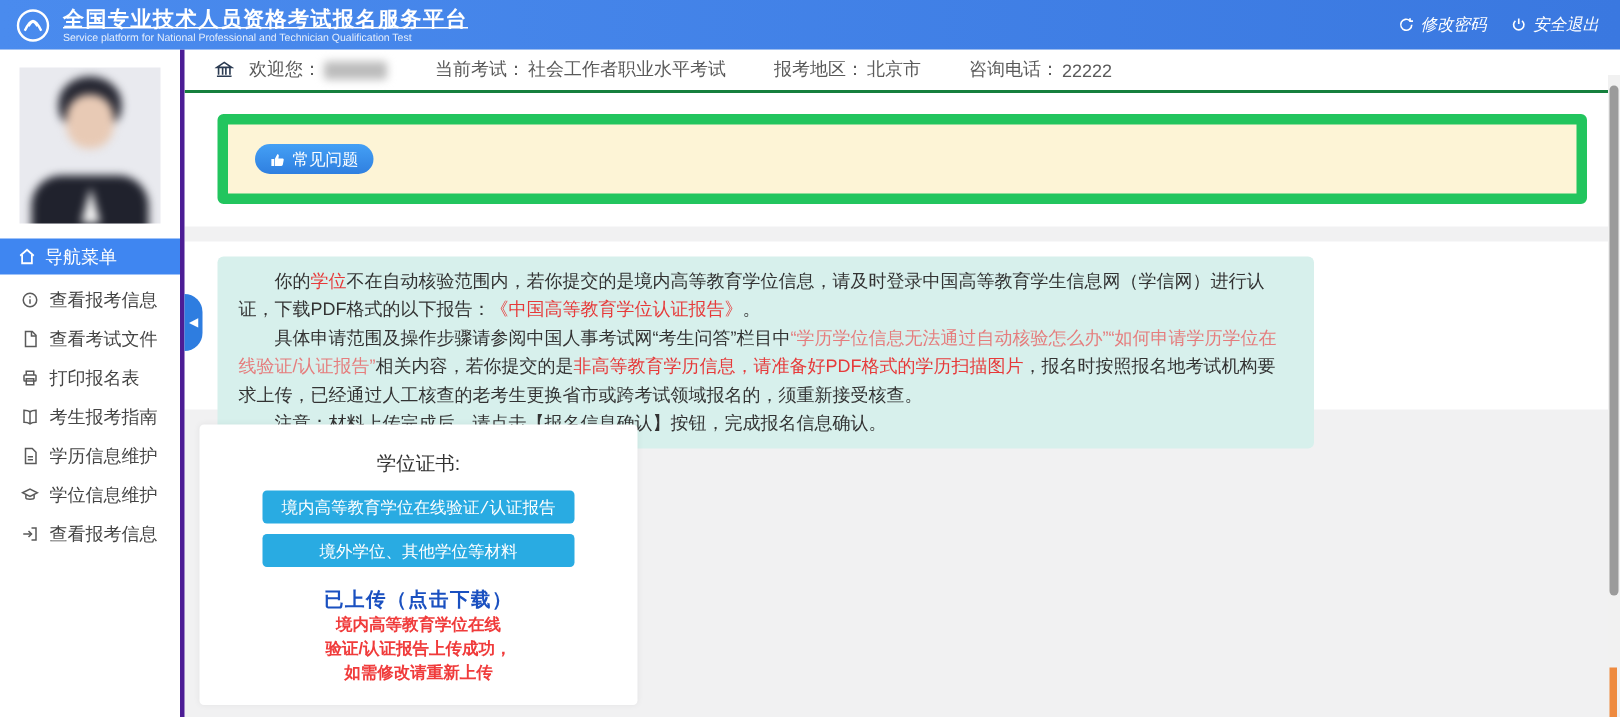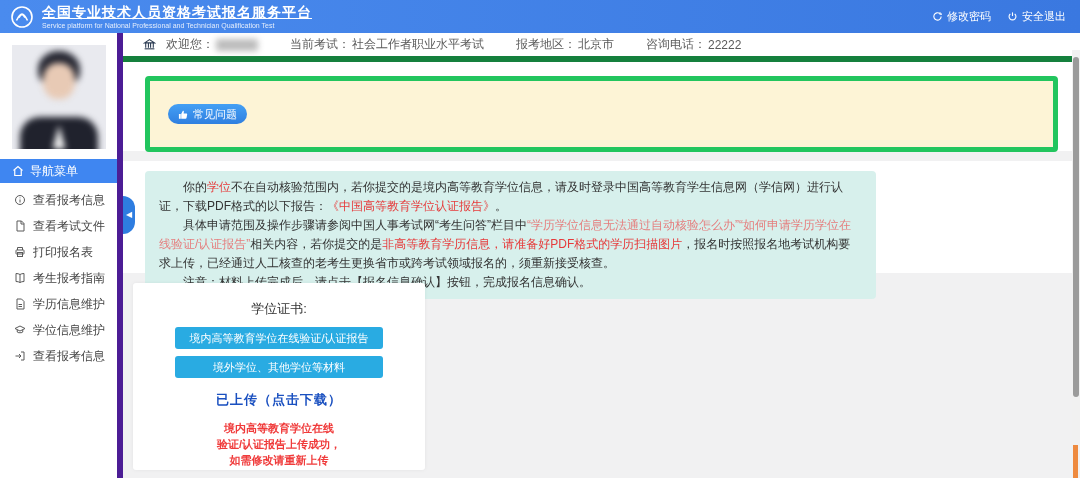--- a/index.html
+++ b/index.html
@@ -9,26 +9,26 @@
 
   
   .top-header { position:absolute; left:0; top:0; width:1080px; height:33px;
     background:linear-gradient(90deg,#4a8bee,#3a78e0); display:flex; align-items:center; z-index:6; }
   .logo { width:24px; height:24px; margin-left:10px; color:#fff; flex:0 0 auto; }
   .logo svg { width:24px; height:24px; }
   .titles { margin-left:8px; line-height:1; }
   .app-title { color:#fff; font-size:14px; font-weight:bold; letter-spacing:1px;text-decoration:underline; }
   .app-subtitle { color:rgba(255,255,255,.85); font-size:7px; margin-top:3px; transform-origin:left; }
   .header-right { margin-left:auto; margin-right:14px; display:flex; gap:16px; align-items:center; }
-  .hlink { color:#fff; font-size:11px; display:flex; align-items:center; gap:4px; cursor:pointer; }
+  .hlink { color:#fff; font-size:11px; display:flex; align-items:center; gap:4px; cursor:pointer;font-style:italic; }
   .hlink svg { width:11px; height:11px; }
 
   
   .sidebar { position:absolute; left:0; top:33px; width:123px; height:445px; background:#fff; z-index:2;
-             border-right:6px solid #4c1d95; }
+             border-right:3px solid #4c1d95; }
   .photo { width:94px; height:104px; margin:12px auto 0; background:#e9eaef; position:relative; overflow:hidden; }
   .photo-inner { position:absolute; inset:0; filter:blur(3px); }
   .p-hair { position:absolute; top:6px; left:26px; width:42px; height:36px; background:#262732; border-radius:50% 50% 42% 42%; }
   .p-face { position:absolute; top:18px; left:31px; width:32px; height:36px; background:#e8cab5; border-radius:46%; }
   .p-body { position:absolute; bottom:-8px; left:8px; width:78px; height:40px; background:#20222d; border-radius:20px 20px 0 0; }
   .p-shirt { position:absolute; bottom:0; left:41px; width:13px; height:24px; background:#f6f6f6;
              clip-path:polygon(50% 0,100% 100%,0 100%); }
   .nav-header { margin-top:10px; height:24px; background:#3f86f1; color:#fff; font-size:12px;
                 display:flex; align-items:center; gap:6px; padding-left:12px; }
   .nav-header svg { width:12px; height:12px; }
@@ -37,57 +37,57 @@
                color:#444; font-size:12px; cursor:pointer; }
   .micon { width:12px; height:12px; color:#5a5a5a; display:inline-flex; }
   .micon svg { width:12px; height:12px; }
   .collapse-handle { position:absolute; left:123px; top:196px; width:12px; height:38px;
     background:#2e7de0; border-radius:0 19px 19px 0; z-index:4; display:flex; align-items:center;
     justify-content:center; cursor:pointer; }
   .collapse-handle span { color:#fff; font-size:8px; line-height:1; }
 
   
   .user-bar { position:absolute; left:123px; top:33px; width:957px; height:29px; background:#fff;
-    border-bottom:6px solid #15803d; display:flex; align-items:center; padding-left:20px;
+    border-bottom:2px solid #15803d; display:flex; align-items:center; padding-left:20px;
     font-size:12px; color:#5a5a5a; gap:6px; }
   .user-bar .group { display:flex; align-items:center; gap:2px; margin-right:26px; white-space:nowrap; }
   .bank-icon { width:13px; height:13px; color:#2b3b52; margin-right:4px; }
   .bank-icon svg { width:13px; height:13px; }
   .blur-name { display:inline-block; width:42px; height:12px; background:#bcbcbc;
                border-radius:2px; filter:blur(3px); }
 
   
   .panel-a { position:absolute; left:123px; top:62px; width:957px; height:89px; background:#fff; }
-  .warning-banner { position:absolute; left:145px; top:76px; width:913px; height:76px;
-    background:#fdf4d6; border:5px solid #22c55e; border-radius:4px; display:flex;
+  .warning-banner { position:absolute; left:145px; top:76px; width:913px; height:60px;
+    background:#fdf4d6; border:7px solid #22c55e; border-radius:4px; display:flex;
     align-items:center; padding-left:18px; }
   .faq-btn { height:20px; border:none; border-radius:10px; background:linear-gradient(180deg,#44a0f5,#2f7fe0);
     color:#fff; font-size:11px; display:flex; align-items:center; gap:4px; padding:0 10px;
     cursor:pointer; flex:0 0 auto; font-family:inherit; }
   .faq-btn svg { width:11px; height:11px; }
   .warn-text { font-size:12px; color:#6f6450; margin-left:2px; }
 
   .panel-b { position:absolute; left:123px; top:161px; width:957px; height:112px; background:#fff; }
   .info-box { position:absolute; left:145px; top:171px; width:731px; min-height:82px;
     background:#d7f0ec; border-radius:4px; padding:7px 14px; font-size:12px; color:#333;
     line-height:19px; }
   .info-box p { text-indent:2em; }
   .red { color:#e63a3a; }
   .rlink { color:#e57d7d; cursor:pointer; }
 
   
   .upload-card { position:absolute; left:133px; top:283px; width:292px; height:187px;
     background:#fff; border-radius:3px; box-shadow:0 0 4px rgba(0,0,0,.06); text-align:center; }
   .card-title { margin-top:17px; font-size:13px; color:#333; }
   .cyan-btn { display:block; margin:9px auto 0; width:208px; height:22px; background:#29abe2;
-    color:#fff; border:none; border-radius:3px; font-size:11px; cursor:pointer; font-family:Liberation Sans, sans-serif; }
+    color:#fff; border:none; border-radius:3px; font-size:11px; cursor:pointer; font-family:Liberation Mono, monospace; }
   .cyan-btn.second { margin-top:7px; }
   .uploaded-link { display:block; margin-top:13px; color:#1a50c0; font-size:13px; font-weight:bold;
     text-decoration:none; cursor:pointer; letter-spacing:1px; }
-  .status-lines { margin-top:11px; color:#f03b3b; font-size:11px; font-weight:bold; line-height:16px; }
+  .status-lines { color:#f03b3b; font-size:11px; font-weight:bold; line-height:16px; }
 
   
   .scroll-track { position:absolute; right:0; top:50px; width:8px; bottom:0; background:#f1f1f1; z-index:7; }
   .scroll-thumb { position:absolute; right:1px; top:57px; width:6px; height:340px; background:#9b9b9b;
     border-radius:3px; z-index:8; cursor:pointer; }
   .orange-bar { position:absolute; right:2px; bottom:0; width:5px; height:33px; background:#ee8a3f; z-index:8; }
 </style>
 </head>
 <body>
 

